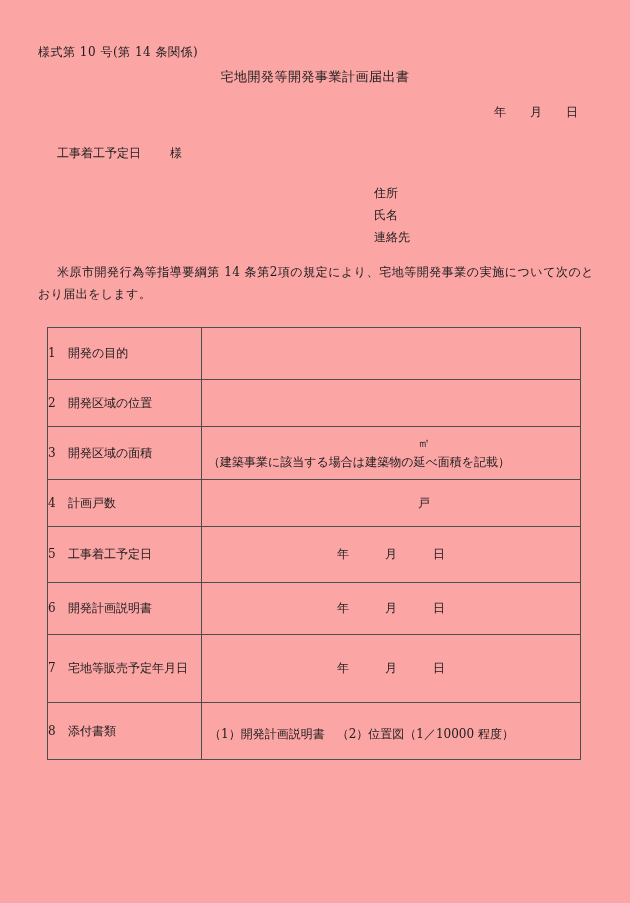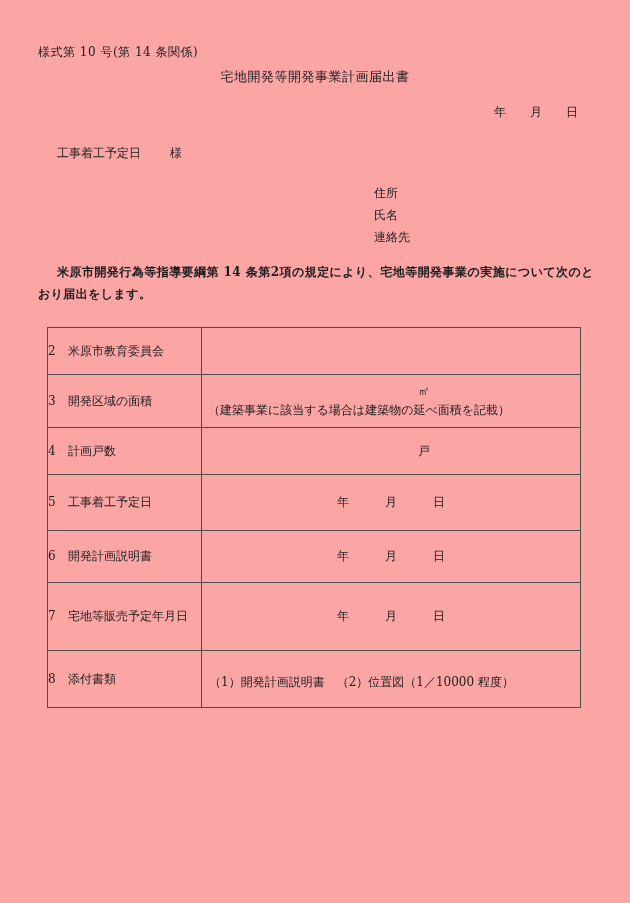--- a/index.html
+++ b/index.html
@@ -53,21 +53,20 @@
   }
   .body-paragraph {
     position: absolute;
     left: 38px;
     top: 262px;
     width: 556px;
     line-height: 21.5px;
     text-indent: 19px;
     text-align: justify;
     letter-spacing: 0.4px;
-    font-weight: bold;
   }
   table.notify-table {
     position: absolute;
     left: 47px;
     top: 327px;
     width: 533px;
     border-collapse: collapse;
     table-layout: fixed;
     font-size: 12px;
     color: #1c1c1c;
@@ -139,23 +138,29 @@
   </div>
 
   <div class="body-paragraph">米原市開発行為等指導要綱第 14 条第2項の規定により、宅地等開発事業の実施について次のとおり届出をします。</div>
 
   <table class="notify-table">
     <colgroup>
       <col style="width:154px">
       <col style="width:379px">
     </colgroup>
     <tbody>
+      <tr class="r1">
+        <td class="label-cell">
+          <span class="row-no">1</span><span>開発の目的</span>
+        </td>
+        <td class="value-center"></td>
+      </tr>
       <tr class="r2">
         <td class="label-cell">
-          <span class="row-no">2</span><span>米原市教育委員会</span>
+          <span class="row-no">2</span><span>開発区域の位置</span>
         </td>
         <td class="value-center"></td>
       </tr>
       <tr class="r3">
         <td class="label-cell">
           <span class="row-no">3</span><span>開発区域の面積</span>
         </td>
         <td>
           <div class="unit-line"><span class="shift-right">㎡</span></div>
           <div class="note-line">（建築事業に該当する場合は建築物の延べ面積を記載）</div>

